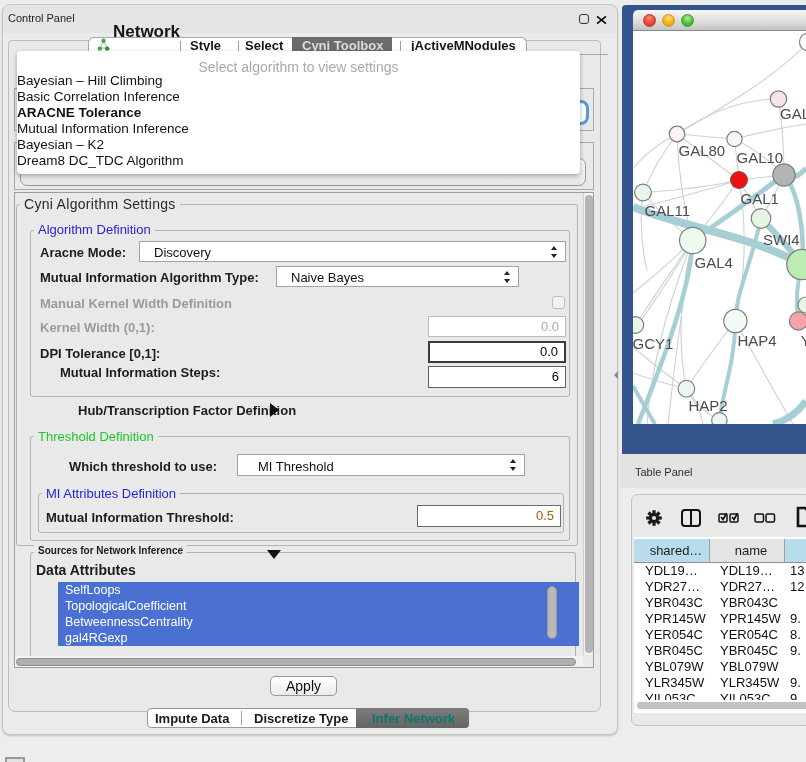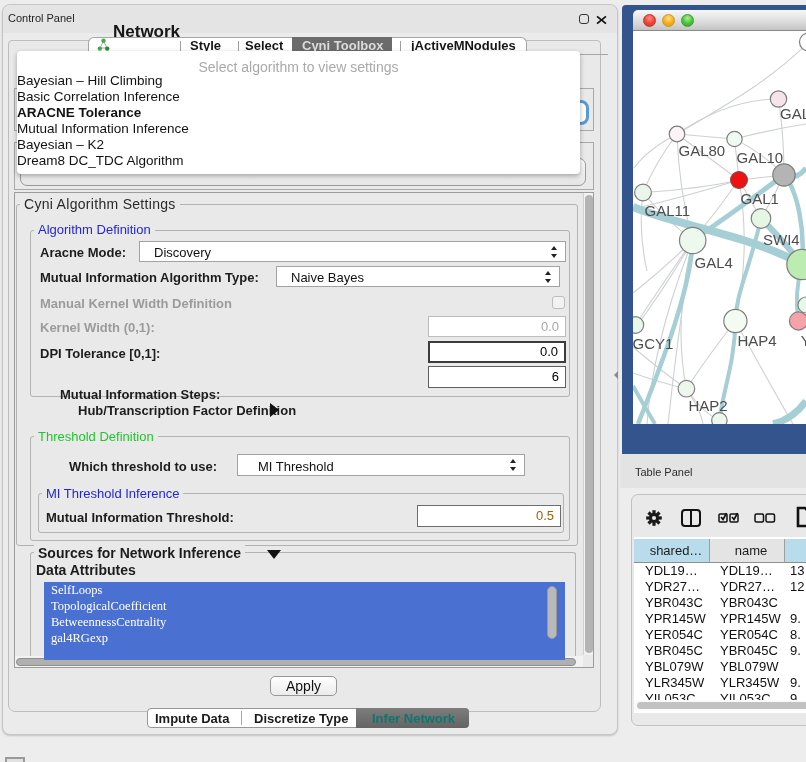--- a/index.html
+++ b/index.html
@@ -61,54 +61,54 @@
 
 <div class="abs grp" style="left:30px;top:230px;width:540px;height:167px;"></div>
 <div class="gtit" style="left:34px;top:222px;color:#2525d6;">Algorithm Definition</div>
 <div class="abs lbl" style="left:40px;top:245px;">Aracne Mode:</div>
 <div class="abs combo" style="left:139px;top:241px;width:427px;height:21px;">
   <span class="cmtxt">Discovery</span>
   <span class="arrU" style="top:4px;border-bottom:4.5px solid #222;"></span>
   <span class="arrU" style="top:12px;border-top:4.5px solid #222;"></span>
 </div>
 <div class="abs lbl" style="left:40px;top:270px;">Mutual Information Algorithm Type:</div>
-<div class="abs combo" style="left:276px;top:266px;width:284px;height:21px;">
+<div class="abs combo" style="left:276px;top:266px;width:243px;height:21px;">
   <span class="cmtxt">Naive Bayes</span>
   <span class="arrU" style="top:4px;border-bottom:4.5px solid #222;"></span>
   <span class="arrU" style="top:12px;border-top:4.5px solid #222;"></span>
 </div>
 <div class="abs lbl dis" style="left:40px;top:296px;">Manual Kernel Width Definition</div>
 <div class="abs" style="left:552px;top:296px;width:13px;height:13px;border:1px solid #bdbdbd;border-radius:3px;background:#f2f2f2;"></div>
 <div class="abs lbl dis" style="left:40px;top:320px;">Kernel Width (0,1):</div>
 <div class="abs fld" style="left:428px;top:316px;width:138px;height:21px;border:1px solid #bcbcbc;color:#a8a8a8;line-height:19px;">0.0</div>
 <div class="abs lbl" style="left:40px;top:346px;">DPI Tolerance [0,1]:</div>
 <div class="abs fld" style="left:428px;top:341px;width:138px;height:22px;border:2px solid #3c3c3c;color:#000;line-height:18px;">0.0</div>
-<div class="abs lbl" style="left:40px;top:387px;padding-left:20px;">Mutual Information Steps:</div>
+<div class="abs lbl" style="left:40px;top:365px;padding-left:20px;">Mutual Information Steps:</div>
 <div class="abs fld" style="left:428px;top:366px;width:138px;height:22px;border:1px solid #5f5f5f;color:#000;line-height:20px;">6</div>
 <div class="abs lbl" style="left:38px;top:403px;margin-left:40px;">Hub/Transcription Factor Definition</div>
 <div class="abs" style="left:270px;top:403px;width:0;height:0;border-top:7px solid transparent;border-bottom:7px solid transparent;border-left:9px solid #111;"></div>
 
 <div class="abs grp" style="left:30px;top:436px;width:540px;height:105px;"></div>
 <div class="gtit" style="left:34px;top:429px;color:#1ec82a;">Threshold Definition</div>
 <div class="abs lbl" style="left:69px;top:459px;text-align:right;">Which threshold to use:</div>
 <div class="abs combo" style="left:237px;top:454px;width:288px;height:22px;">
   <span class="cmtxt" style="top:4px;margin-left:6px;">MI Threshold</span>
   <span class="arrU" style="top:4px;border-bottom:4.5px solid #222;"></span>
   <span class="arrU" style="top:12px;border-top:4.5px solid #222;"></span>
 </div>
 <div class="abs grp" style="left:38px;top:493px;width:526px;height:40px;"></div>
-<div class="gtit" style="left:42px;top:486px;color:#2525d6;">MI Threshold Inference</div>
+<div class="gtit" style="left:42px;top:486px;color:#2525d6;">MI Attributes Definition</div>
 <div class="abs lbl" style="left:46px;top:510px;">Mutual Information Threshold:</div>
 <div class="abs fld" style="left:417px;top:505px;width:144px;height:22px;border:1px solid #6d6d6d;color:#a16207;line-height:20px;">0.5</div>
 
 <div class="abs grp" style="left:30px;top:552px;width:546px;height:104px;border-bottom:none;border-radius:3px 3px 0 0;"></div>
-<div class="gtit" style="left:34px;top:545px;color:#1c1c1c;font-weight:bold;font-size:14px;">Sources for Network Inference</div>
+<div class="gtit" style="left:34px;top:545px;color:#1c1c1c;font-weight:bold;font-size:10px;">Sources for Network Inference</div>
 <div class="abs" style="left:267px;top:550px;width:0;height:0;border-left:7px solid transparent;border-right:7px solid transparent;border-top:9px solid #111;"></div>
 <div class="abs lbl" style="left:36px;top:562px;font-size:14px;">Data Attributes</div>
-<div class="abs" style="left:44px;top:582px;width:521px;height:78px;background:#4a71d2;overflow:hidden;font-family:Liberation Serif, serif;">
+<div class="abs" style="left:58px;top:582px;width:521px;height:64px;background:#4a71d2;overflow:hidden;">
   <div style="font-size:12.5px;color:#fff;padding-left:7px;line-height:16.1px;">SelfLoops<br>TopologicalCoefficient<br>BetweennessCentrality<br>gal4RGexp</div>
 </div>
 <div class="abs" style="left:547px;top:586px;width:10px;height:53px;background:#b9b9b9;border:1px solid #989898;border-radius:5px;"></div>
 
 <div class="abs" style="left:270px;top:676px;width:67px;height:20px;background:linear-gradient(#ffffff,#ebebeb);border:1px solid #979797;border-radius:5px;font-size:14px;color:#111;text-align:center;line-height:18px;">Apply</div>
 <div class="abs" style="left:147px;top:708px;width:322px;height:20px;background:#ffffff;border:1px solid #989898;border-radius:4px;"></div>
 <div class="abs" style="left:155px;top:711px;font-size:13px;font-weight:bold;color:#1b1b1b;">Impute Data</div>
 <div class="abs" style="left:241px;top:711px;width:1px;height:14px;background:#a5a5a5;"></div>
 <div class="abs" style="left:254px;top:711px;font-size:13px;font-weight:bold;color:#1b1b1b;">Discretize Type</div>
 <div class="abs" style="left:356px;top:708px;width:113px;height:20px;background:linear-gradient(#7d7d7d,#646464);border-radius:0 4px 4px 0;"></div>

